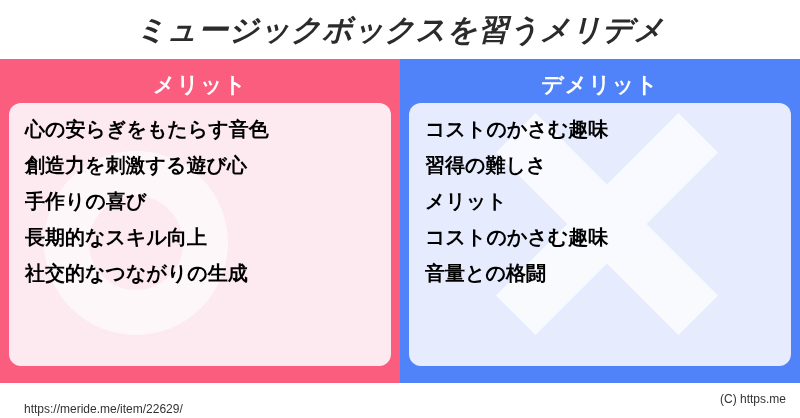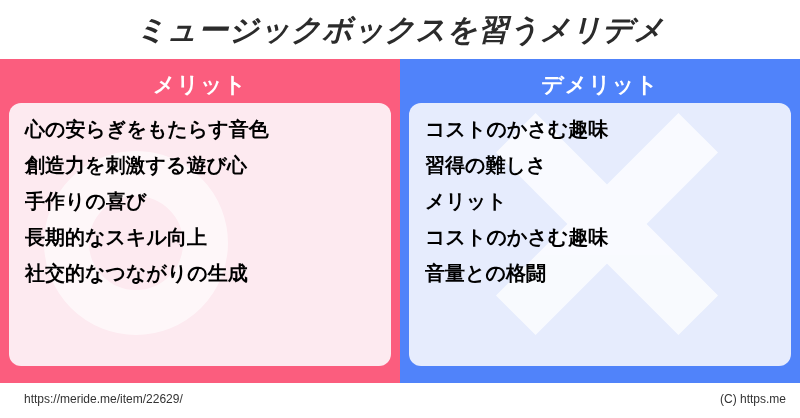--- a/index.html
+++ b/index.html
@@ -148,21 +148,21 @@
     position: absolute;
     left: 0;
     top: 383px;
     width: 800px;
     height: 35px;
     background: #ffffff;
   }
   .footer-url {
     position: absolute;
     left: 24px;
-    top: 10px;
+    top: 20px;
     font-size: 12px;
     color: #333333;
     line-height: 1;
   }
   .footer-copy {
     position: absolute;
     right: 14px;
     top: 10px;
     font-size: 12px;
     color: #333333;

